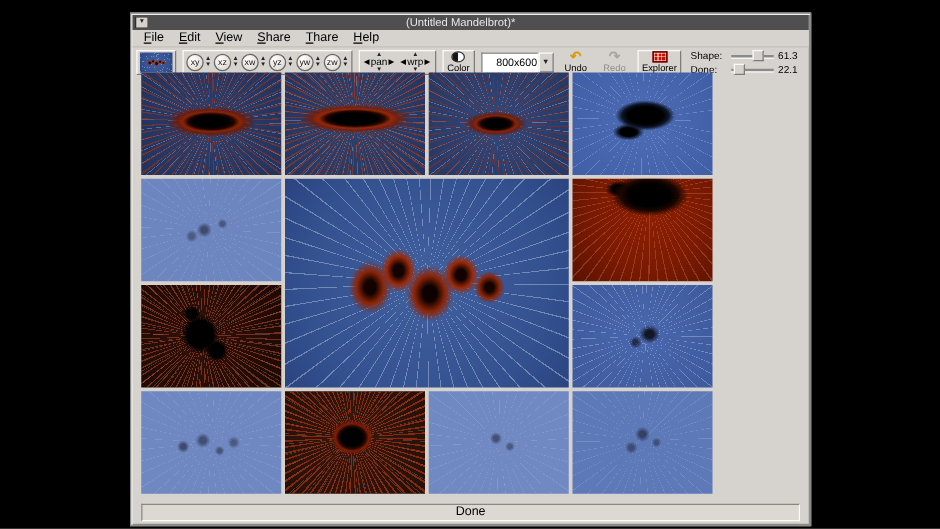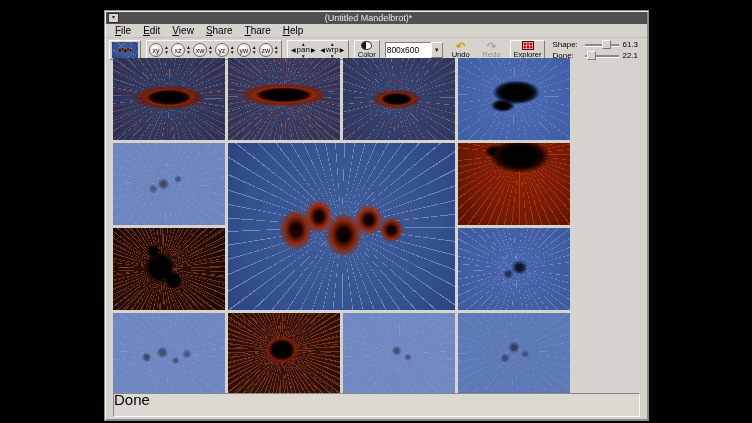--- a/index.html
+++ b/index.html
@@ -72,21 +72,21 @@
   }
   .stackbtn .blabel { font-size:7.5px; line-height:8px; color:#000; }
   .deepen-icon {
     width:11px; height:11px; border-radius:50%; border:1px solid #333;
     background:linear-gradient(90deg, #151515 50%, #fafafa 50%);
     box-sizing:border-box; margin-bottom:1px;
   }
   .combo { display:flex; height:16px; cursor:pointer; }
   .combo .combo-text {
     width:46px; background:#fff; border:1px solid; border-color:#7f7c76 #fbfaf7 #fbfaf7 #7f7c76;
-    font-size:8.5px; line-height:14px; padding-left:1px; color:#000; box-sizing:border-box;
+    font-size:8.5px; line-height:14px; padding-left:1px; color:#000; box-sizing:border-box;text-align:right;
   }
   .combo .combo-btn {
     width:12px; border:1px solid; border-color:#fbfaf7 #7f7c76 #7f7c76 #fbfaf7;
     background:#d6d3ce; font-size:6px; display:flex; align-items:center; justify-content:center;
     color:#222; box-sizing:border-box;
   }
   .undo-glyph { font-size:11px; line-height:10px; color:#d79b00; font-weight:bold; }
   .redo-glyph { font-size:11px; line-height:10px; color:#a7a49e; font-weight:bold; }
   .disabled .blabel { color:#8f8c86; }
   .explorer-icon {
@@ -210,23 +210,23 @@
   .f-faint-c {
     background:
       radial-gradient(circle 6px at 50% 42%, rgba(18,18,32,.55) 0 40%, transparent 100%),
       radial-gradient(circle 5px at 42% 55%, rgba(18,18,32,.45) 0 40%, transparent 100%),
       radial-gradient(circle 4px at 60% 50%, rgba(18,18,32,.4) 0 40%, transparent 100%),
       repeating-conic-gradient(from 2deg at 50% 48%, rgba(255,255,255,.14) 0 .5deg, transparent .5deg 8.6deg),
       #5d79b8;
   }
   
   .statusbar {
-    position:absolute; left:8px; right:8px; bottom:3px; height:24px;
+    position:absolute; left:8px; right:8px; bottom:3px; height:14px;
     background:#dcd9d3; border:1px solid; border-color:#8a877f #fbfaf7 #fbfaf7 #8a877f;
-    box-sizing:border-box; font-size:15px; line-height:12px; color:#000;
+    box-sizing:border-box; text-align:center; font-size:10px; line-height:12px; color:#000;
   }
 </style>
 </head>
 <body>
 
 <div class="window">
 
   <div class="titlebar">
     <div class="wicon"><span>▾</span></div>
     <div class="ttext">(Untitled Mandelbrot)*</div>

